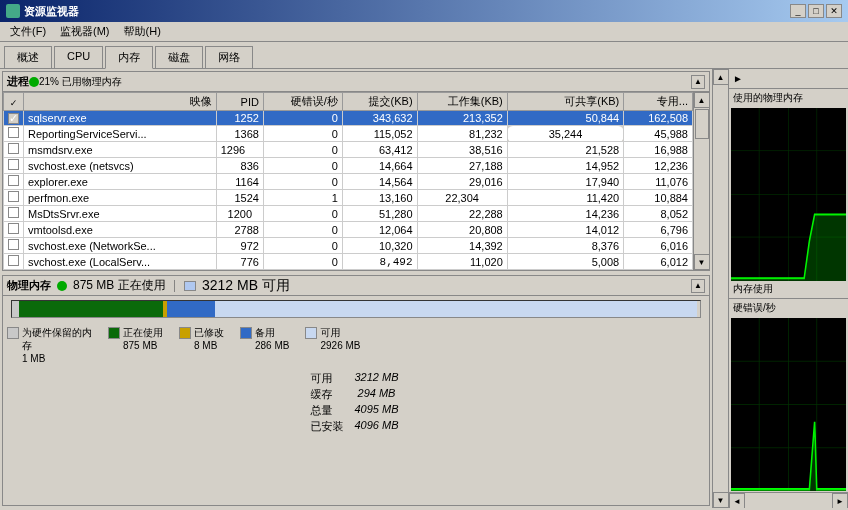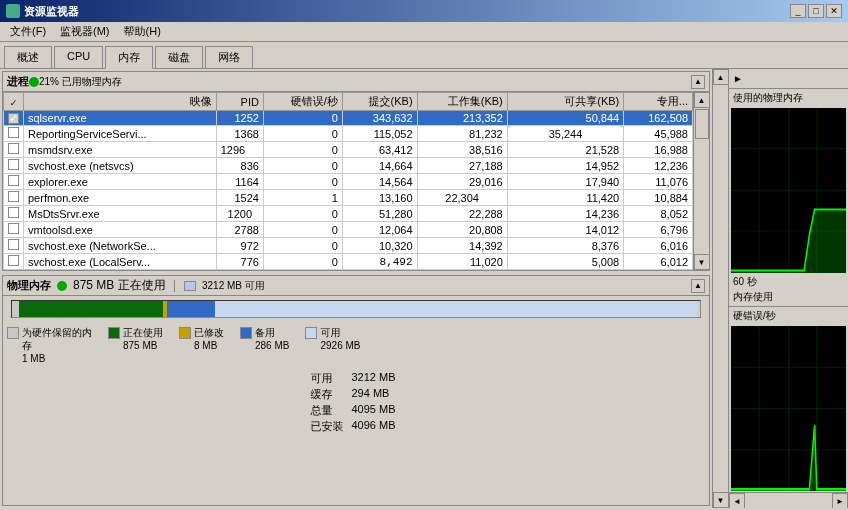--- a/index.html
+++ b/index.html
@@ -235,21 +235,21 @@
       display: flex;
       flex-direction: column;
       gap: 1px;
     }
     .stat-row {
       display: flex;
       gap: 8px;
       justify-content: space-between;
     }
     .stat-label { }
-    .stat-value { text-align: left; min-width: 50px; }
+    .stat-value { text-align: center; min-width: 50px; font-style: italic; }
     .right-panel {
       width: 120px;
       border-left: 1px solid #888;
       display: flex;
       flex-direction: column;
       background: #d4d0c8;
     }
     .graph-area {
       background: black;
       flex: 1;
@@ -484,21 +484,21 @@
     </div>
 
     <div class="panel" style="flex: 1;">
       <div class="panel-header">
         <div style="display:flex; align-items:center; gap:6px; flex-wrap:wrap;">
           <span class="panel-title">物理内存</span>
           <span class="green-dot"></span>
           <span style="font-size:12px;">875 MB 正在使用</span>
           <span style="font-size:10px; color:#666;">│</span>
           <span style="width:12px; height:10px; background:#b0c8f0; display:inline-block; border:1px solid #888;"></span>
-          <span style="font-size:10px;">3212 MB 可用</span>
+          <span style="font-size:14px;">3212 MB 可用</span>
         </div>
         <div class="collapse-btn">▲</div>
       </div>
 
       <div class="memory-bar-container">
         <div class="memory-bar" id="memory-bar">
             <div class="mem-segment" style="width: 1%; background: rgb(200, 200, 200);"></div>
             <div class="mem-segment" style="width: 21%; background: rgb(10, 106, 10);"></div>
             <div class="mem-segment" style="width: 0.5%; background: rgb(200, 160, 0);"></div>
             <div class="mem-segment" style="width: 7%; background: rgb(49, 106, 197);"></div>
@@ -584,23 +584,20 @@
         <line x1="0" y1="65" x2="110" y2="65" stroke="#003300" stroke-width="0.5"></line>
         <line x1="0" y1="97" x2="110" y2="97" stroke="#003300" stroke-width="0.5"></line>
         <line x1="27" y1="0" x2="27" y2="130" stroke="#003300" stroke-width="0.5"></line>
         <line x1="55" y1="0" x2="55" y2="130" stroke="#003300" stroke-width="0.5"></line>
         <line x1="82" y1="0" x2="82" y2="130" stroke="#003300" stroke-width="0.5"></line>
 
         <polyline class="graph-line" points="0,128 20,128 22,128 40,128 60,128 70,128 75,100 80,80 85,80 90,80 95,80 100,80 110,80"></polyline>
         <polygon class="graph-fill" points="0,130 0,128 20,128 22,128 40,128 60,128 70,128 75,100 80,80 85,80 90,80 95,80 100,80 110,80 110,130"></polygon>
       </svg>
     </div>
-    <div style="font-size:10px; padding:1px 4px; text-align:left; background:#d4d0c8;">
-      <span>60 秒</span>
-    </div>
     <div style="font-size:10px; padding:0px 4px 2px 4px; text-align:left; background:#d4d0c8;">
       <span>内存使用</span>
     </div>
 
     <div style="font-size:10px; padding:2px 4px; border-top:1px solid #888;">
       <span>硬错误/秒</span>
     </div>
     <div class="graph-area" style="flex:1; margin:1px 2px;">
       <svg width="100%" height="100%" viewBox="0 0 110 100" preserveAspectRatio="none">
         <line x1="0" y1="25" x2="110" y2="25" stroke="#003300" stroke-width="0.5"></line>

